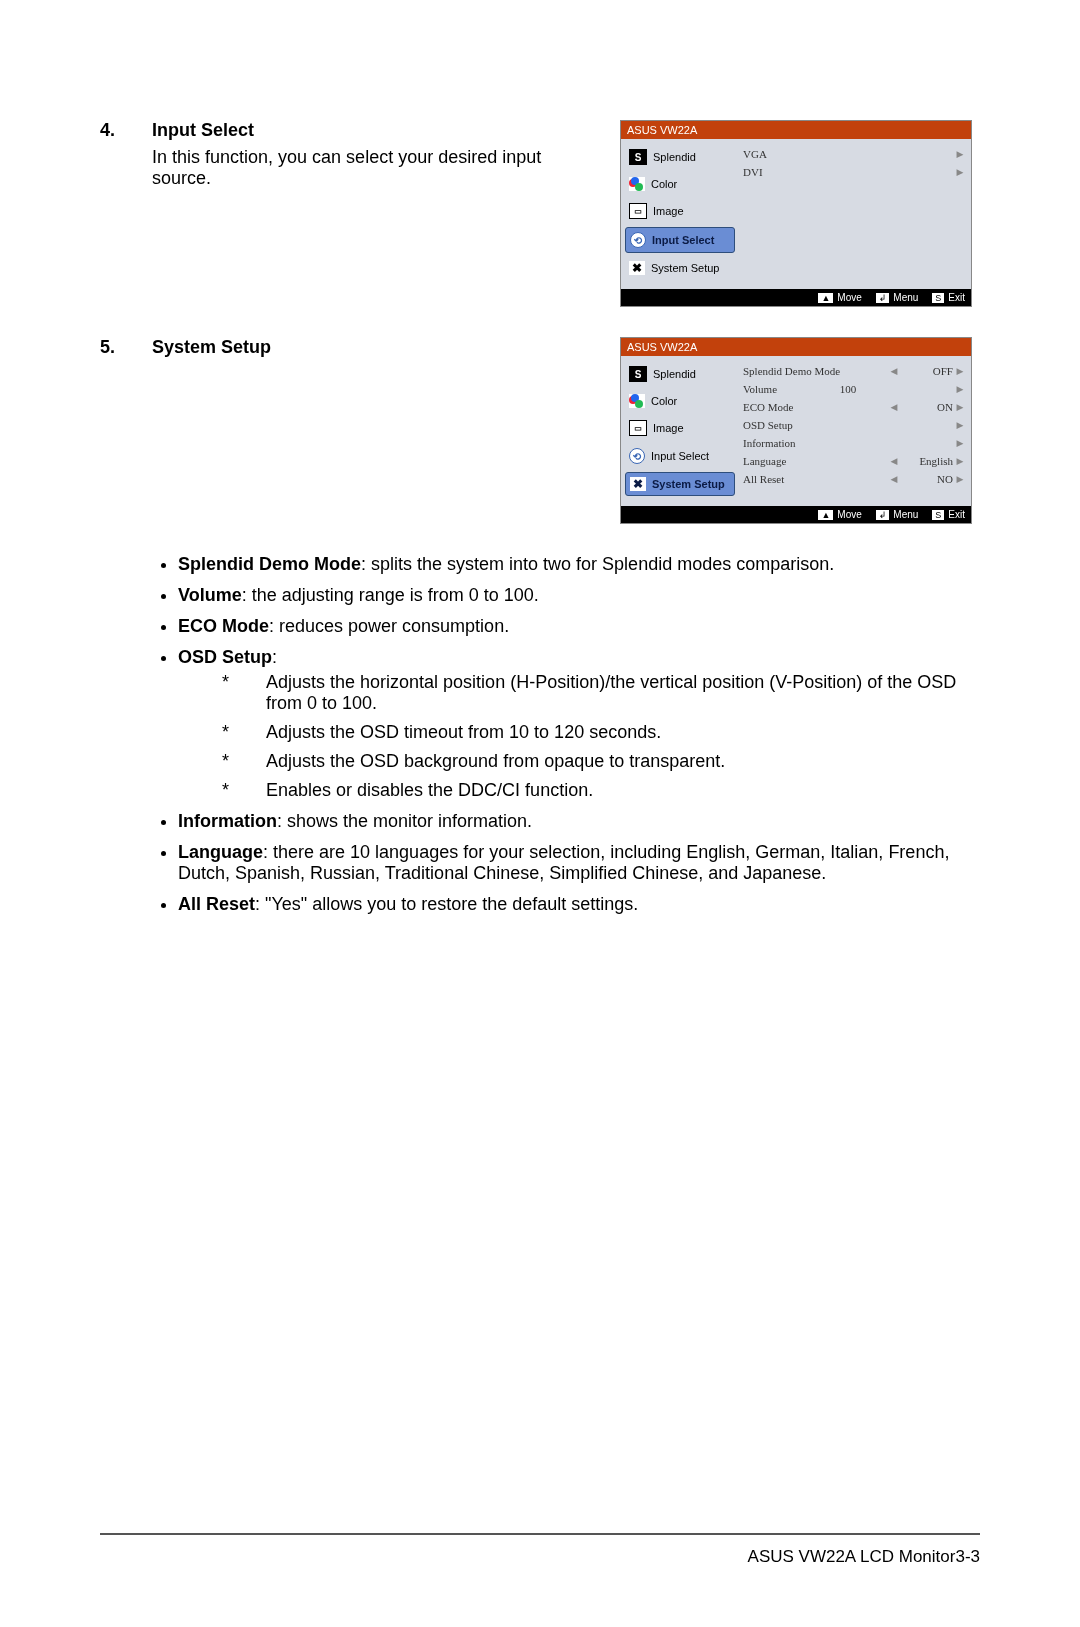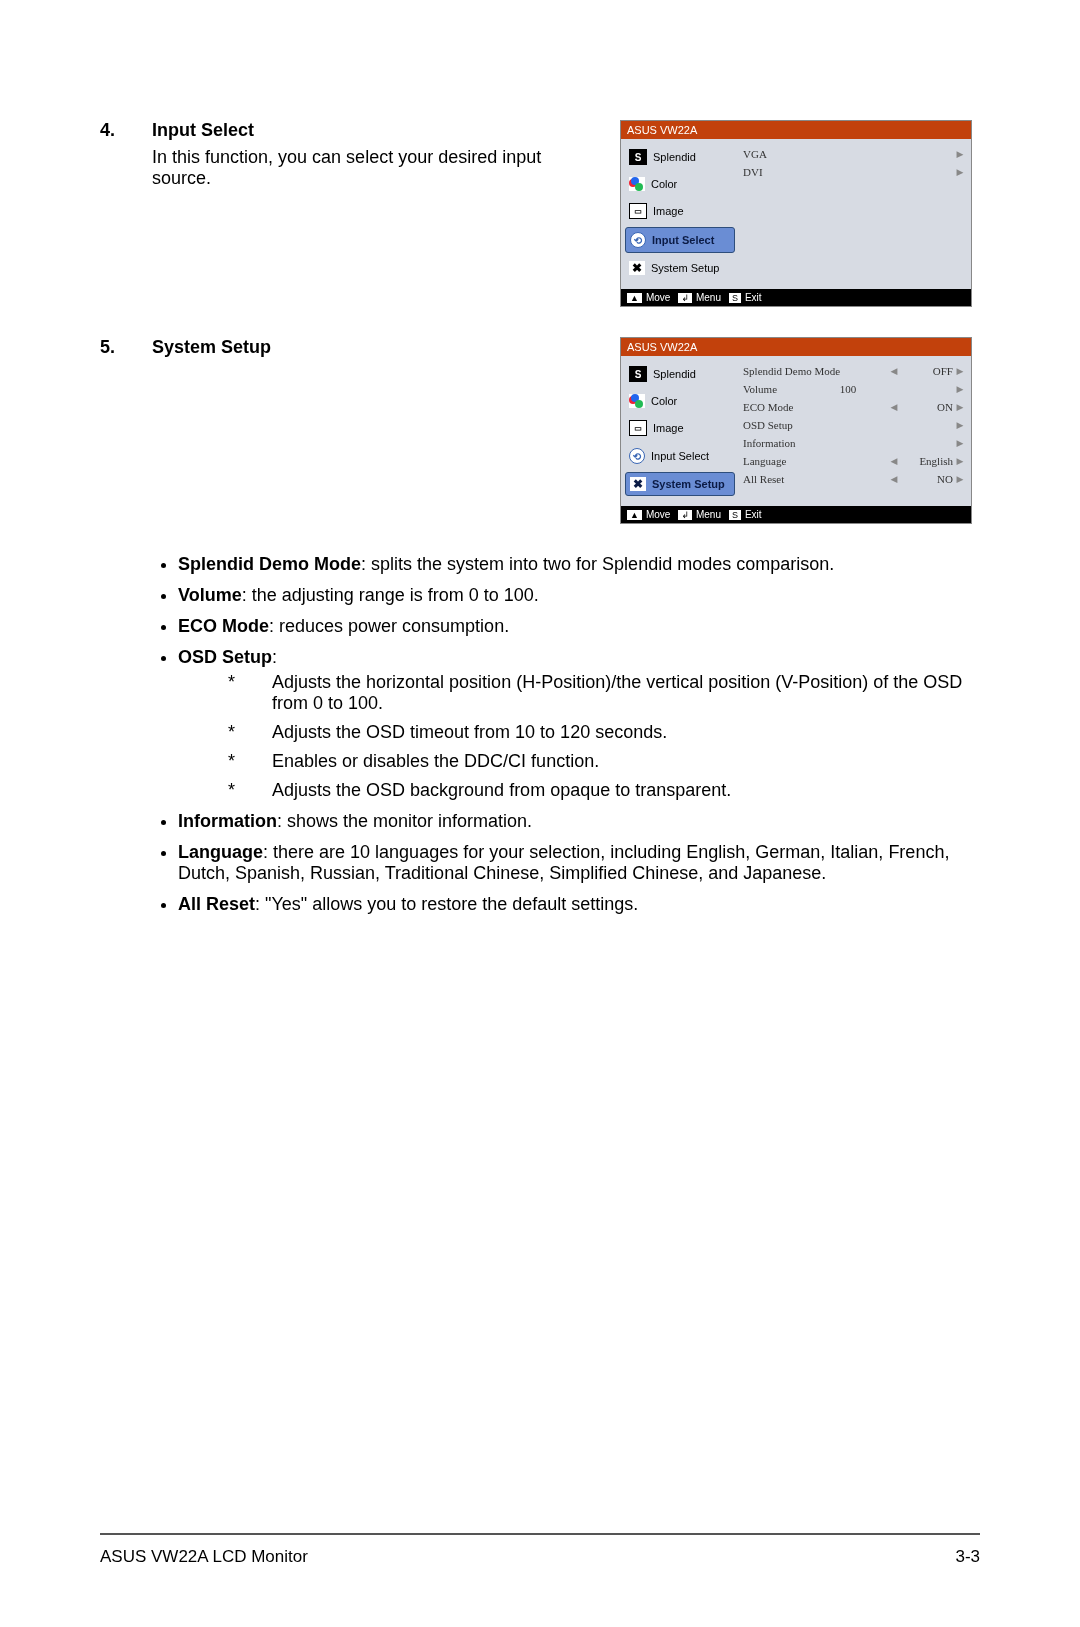--- a/index.html
+++ b/index.html
@@ -113,21 +113,22 @@
     color: #3a67b5;
     background: #fff;
   }
   .ico-setup { border: none; font-size: 12px; }
   .osd-footer {
     background: #000;
     color: #fff;
     font-size: 10px;
     padding: 3px 6px;
     display: flex;
-    gap: 8px;
+    justify-content: flex-end;
+    gap: 14px;
   }
   .osd-footer .badge {
     display: inline-block;
     background: #fff;
     color: #000;
     font-size: 9px;
     padding: 0 3px;
     margin-right: 4px;
   }
   .osd-right-row {
@@ -155,41 +156,40 @@
   }
   .sublist {
     padding-left: 44px;
     margin: 4px 0 4px 0;
   }
   .sublist li {
     list-style: none;
     margin-bottom: 8px;
     text-indent: -44px;
     padding-left: 44px;
-    margin-left: 6px;
   }
   .sublist li .ast {
     display: inline-block;
     width: 44px;
     text-indent: 0;
   }
   .footer {
     position: absolute;
     bottom: 60px;
     left: 100px;
     right: 100px;
   }
   .footer hr {
     border: none;
     border-top: 2px solid #555;
     margin-bottom: 12px;
   }
   .footer-row {
     display: flex;
-    justify-content: space-between;
+    justify-content: flex-end;
     font-size: 17px;
   }
   .col2 {
     display: flex;
     align-items: flex-start;
     margin-bottom: 20px;
   }
   .col2 .leftblk { flex: 1; }
   .col2 .rightblk { width: 360px; }
 </style>
@@ -342,22 +342,22 @@
   </div>
 
   <ul class="bullets">
     <li><b>Splendid Demo Mode</b><span>: splits the system into two for Splendid modes comparison.</span></li>
     <li><b>Volume</b><span>: the adjusting range is from 0 to 100.</span></li>
     <li><b>ECO Mode</b><span>: reduces power consumption.</span></li>
     <li><b>OSD Setup</b><span>:</span>
       <ul class="sublist">
         <li><span class="ast">*</span><span>Adjusts the horizontal position (H-Position)/the vertical position (V-Position) of the OSD from 0 to 100.</span></li>
         <li><span class="ast">*</span><span>Adjusts the OSD timeout from 10 to 120 seconds.</span></li>
+        <li><span class="ast">*</span><span>Adjusts the OSD background from opaque to transparent.</span></li>
         <li><span class="ast">*</span><span>Enables or disables the DDC/CI function.</span></li>
-        <li><span class="ast">*</span><span>Adjusts the OSD background from opaque to transparent.</span></li>
       </ul>
     </li>
     <li><b>Information</b><span>: shows the monitor information.</span></li>
     <li><b>Language</b><span>: there are 10 languages for your selection, including English, German, Italian, French, Dutch, Spanish, Russian, Traditional Chinese, Simplified Chinese, and Japanese.</span></li>
     <li><b>All Reset</b><span>: "Yes" allows you to restore the default settings.</span></li>
   </ul>
 
   <div class="footer">
     <hr>
     <div class="footer-row">

